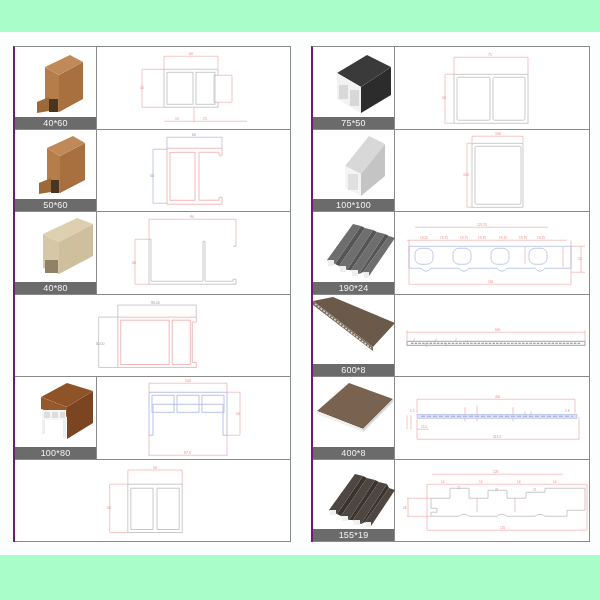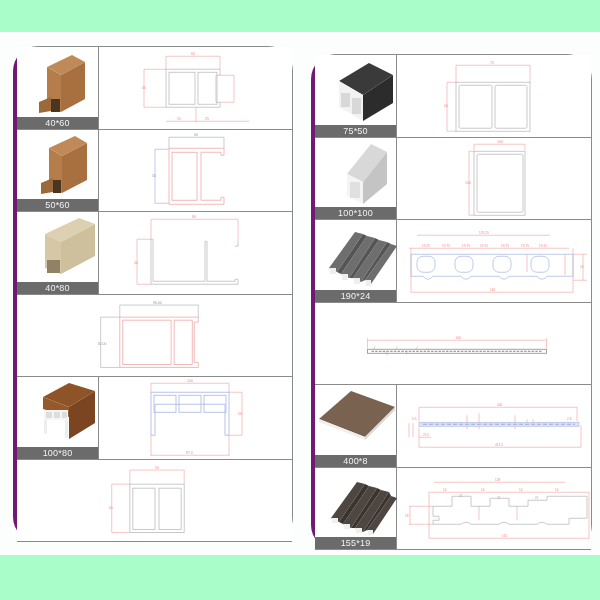--- a/index.html
+++ b/index.html
@@ -1,21 +1,21 @@
 <!DOCTYPE html>
 <html><head>
 <meta charset="utf-8">
 <style>
   html,body{margin:0;padding:0;}
   body{width:600px;height:600px;position:relative;background:#fcfdfd;font-family:"Liberation Sans",sans-serif;overflow:hidden;}
   .band-top{position:absolute;left:0;top:0;width:600px;height:32px;background:#a9fdc9;}
   .band-bottom{position:absolute;left:0;top:555px;width:600px;height:45px;background:#a9fdc9;}
-  .catalog{position:absolute;top:46px;border-top:1.5px solid #8a8a8a;border-right:1.5px solid #8a8a8a;border-left:4px solid #701a75;border-radius:25px;}
+  .catalog{position:absolute;top:46px;border-top:1.5px solid #8a8a8a;border-right:1.5px solid #8a8a8a;border-left:2px solid #701a75;}
   .catalog.left{left:13px;width:275px;}
-  .catalog.right{left:311px;width:276px;margin-top:8px;}
+  .catalog.right{left:311px;width:276px;}
   .row{position:relative;height:81.5px;border-bottom:1.5px solid #8a8a8a;display:flex;}
   .thumb{width:82px;height:100%;position:relative;background:#fff;border-right:1px solid #8a8a8a;box-sizing:border-box;}
   .thumb .pic{position:absolute;left:0;top:0;width:82px;height:70px;}
   .thumb .label{position:absolute;left:0;bottom:0;width:100%;height:12px;background:#6b6b6b;color:#f2f2f2;font-size:9px;line-height:12px;text-align:center;letter-spacing:0.2px;}
   .drawing{flex:1;position:relative;background:#fff;}
   .drawing svg{position:absolute;left:0;top:0;width:100%;height:100%;}
 </style>
 </head>
 <body>
 
@@ -343,20 +343,29 @@
           <text x="124" y="27">19.75</text>
           <text x="142" y="27">19.25</text>
           <text x="93" y="71">160</text>
           <text x="183" y="48">24</text>
         </g>
       </svg>
     </div>
   </div>
 
   <div class="row">
+    <div class="thumb">
+      <svg class="pic" viewBox="0 0 82 70">
+        <polygon points="0,6 20,2 82,28 60,52" fill="#6b5a4a"></polygon>
+        <polygon points="0,6 60,52 60,56 0,10" fill="#7a6a5a"></polygon>
+        <polygon points="0,6 0,10 0,10" fill="#888"></polygon>
+        <line x1="2" y1="9" x2="58" y2="53" stroke="#d8d8d8" stroke-width="1.5" stroke-dasharray="2 1.5"></line>
+      </svg>
+      <div class="label">600*8</div>
+    </div>
     <div class="drawing">
       <svg viewBox="0 0 194 81">
         <g fill="none" stroke="#f0a0a0" stroke-width="0.6">
           <line x1="12" y1="37" x2="190" y2="37"></line>
           <line x1="12" y1="35" x2="12" y2="45"></line>
             <line x1="190" y1="35" x2="190" y2="45"></line>
           <path d="M18 46 l2 -3 M30 48 l2 4 M40 46 l2 -3 M50 48 l2 3 M60 46 l2 -3 M70 46 l3 0"></path>
         </g>
         <g fill="none" stroke="#9a9a9a" stroke-width="0.9">
           <rect x="12" y="46" width="178" height="4"></rect>

